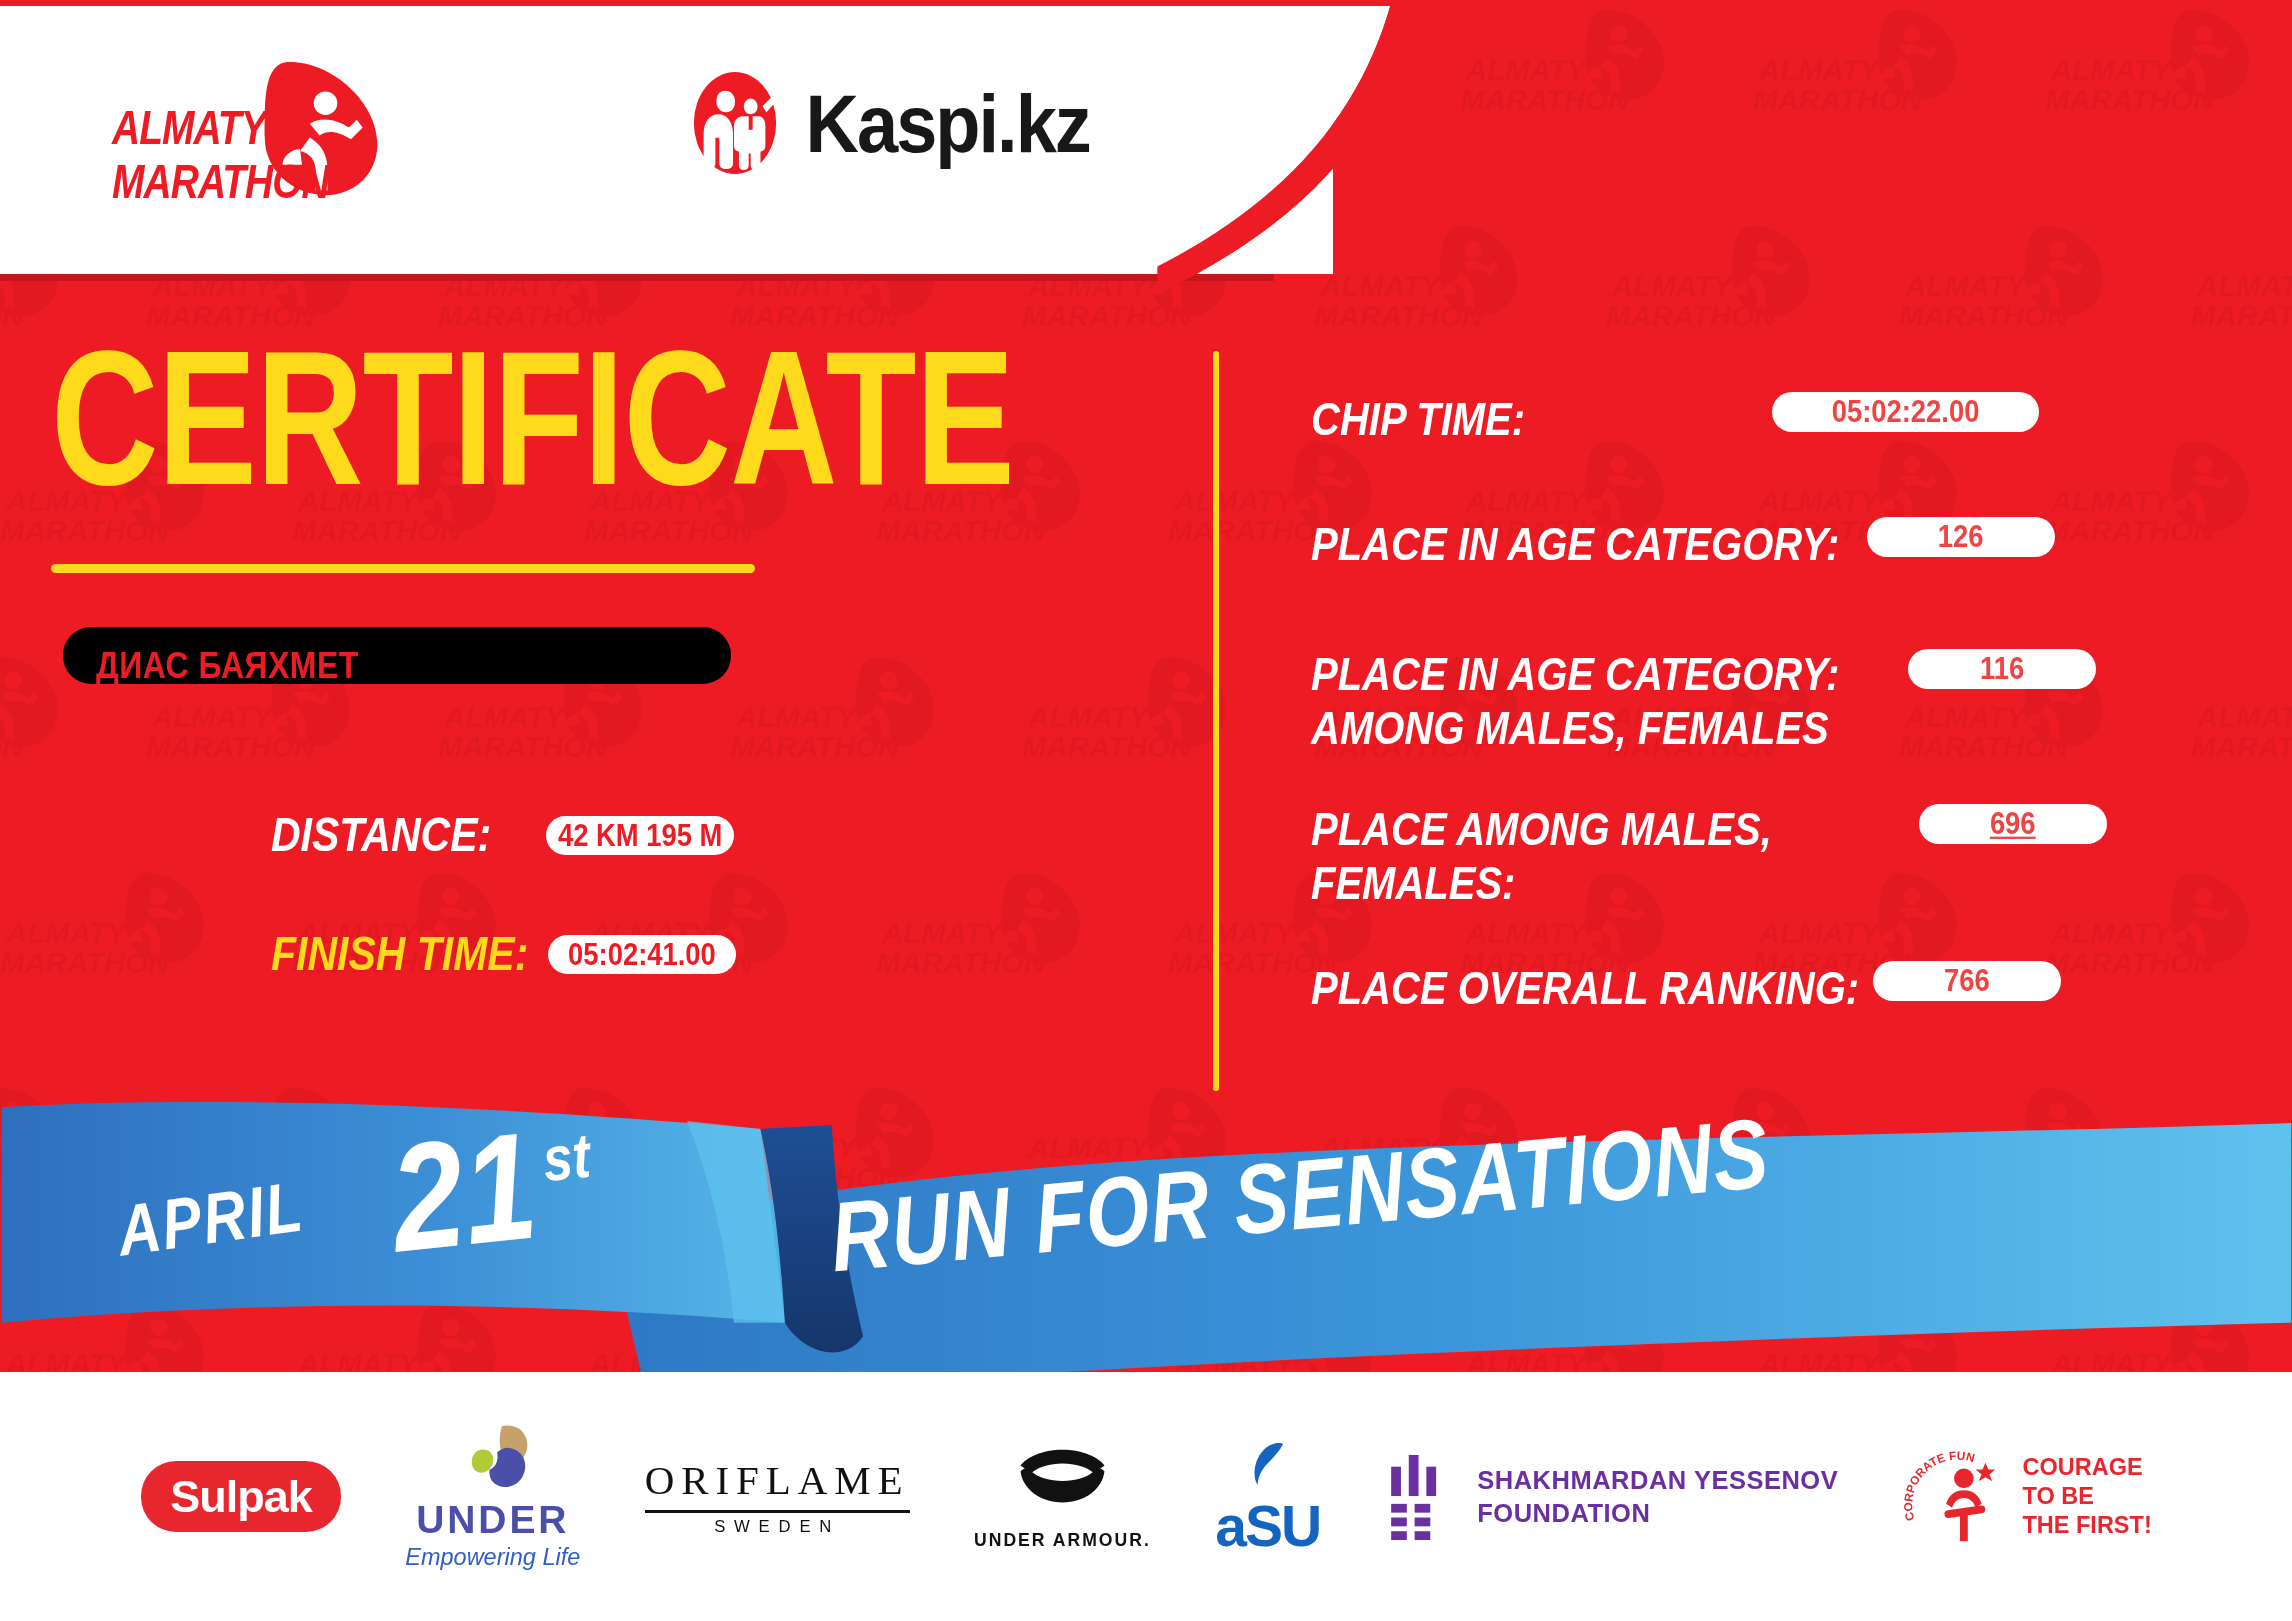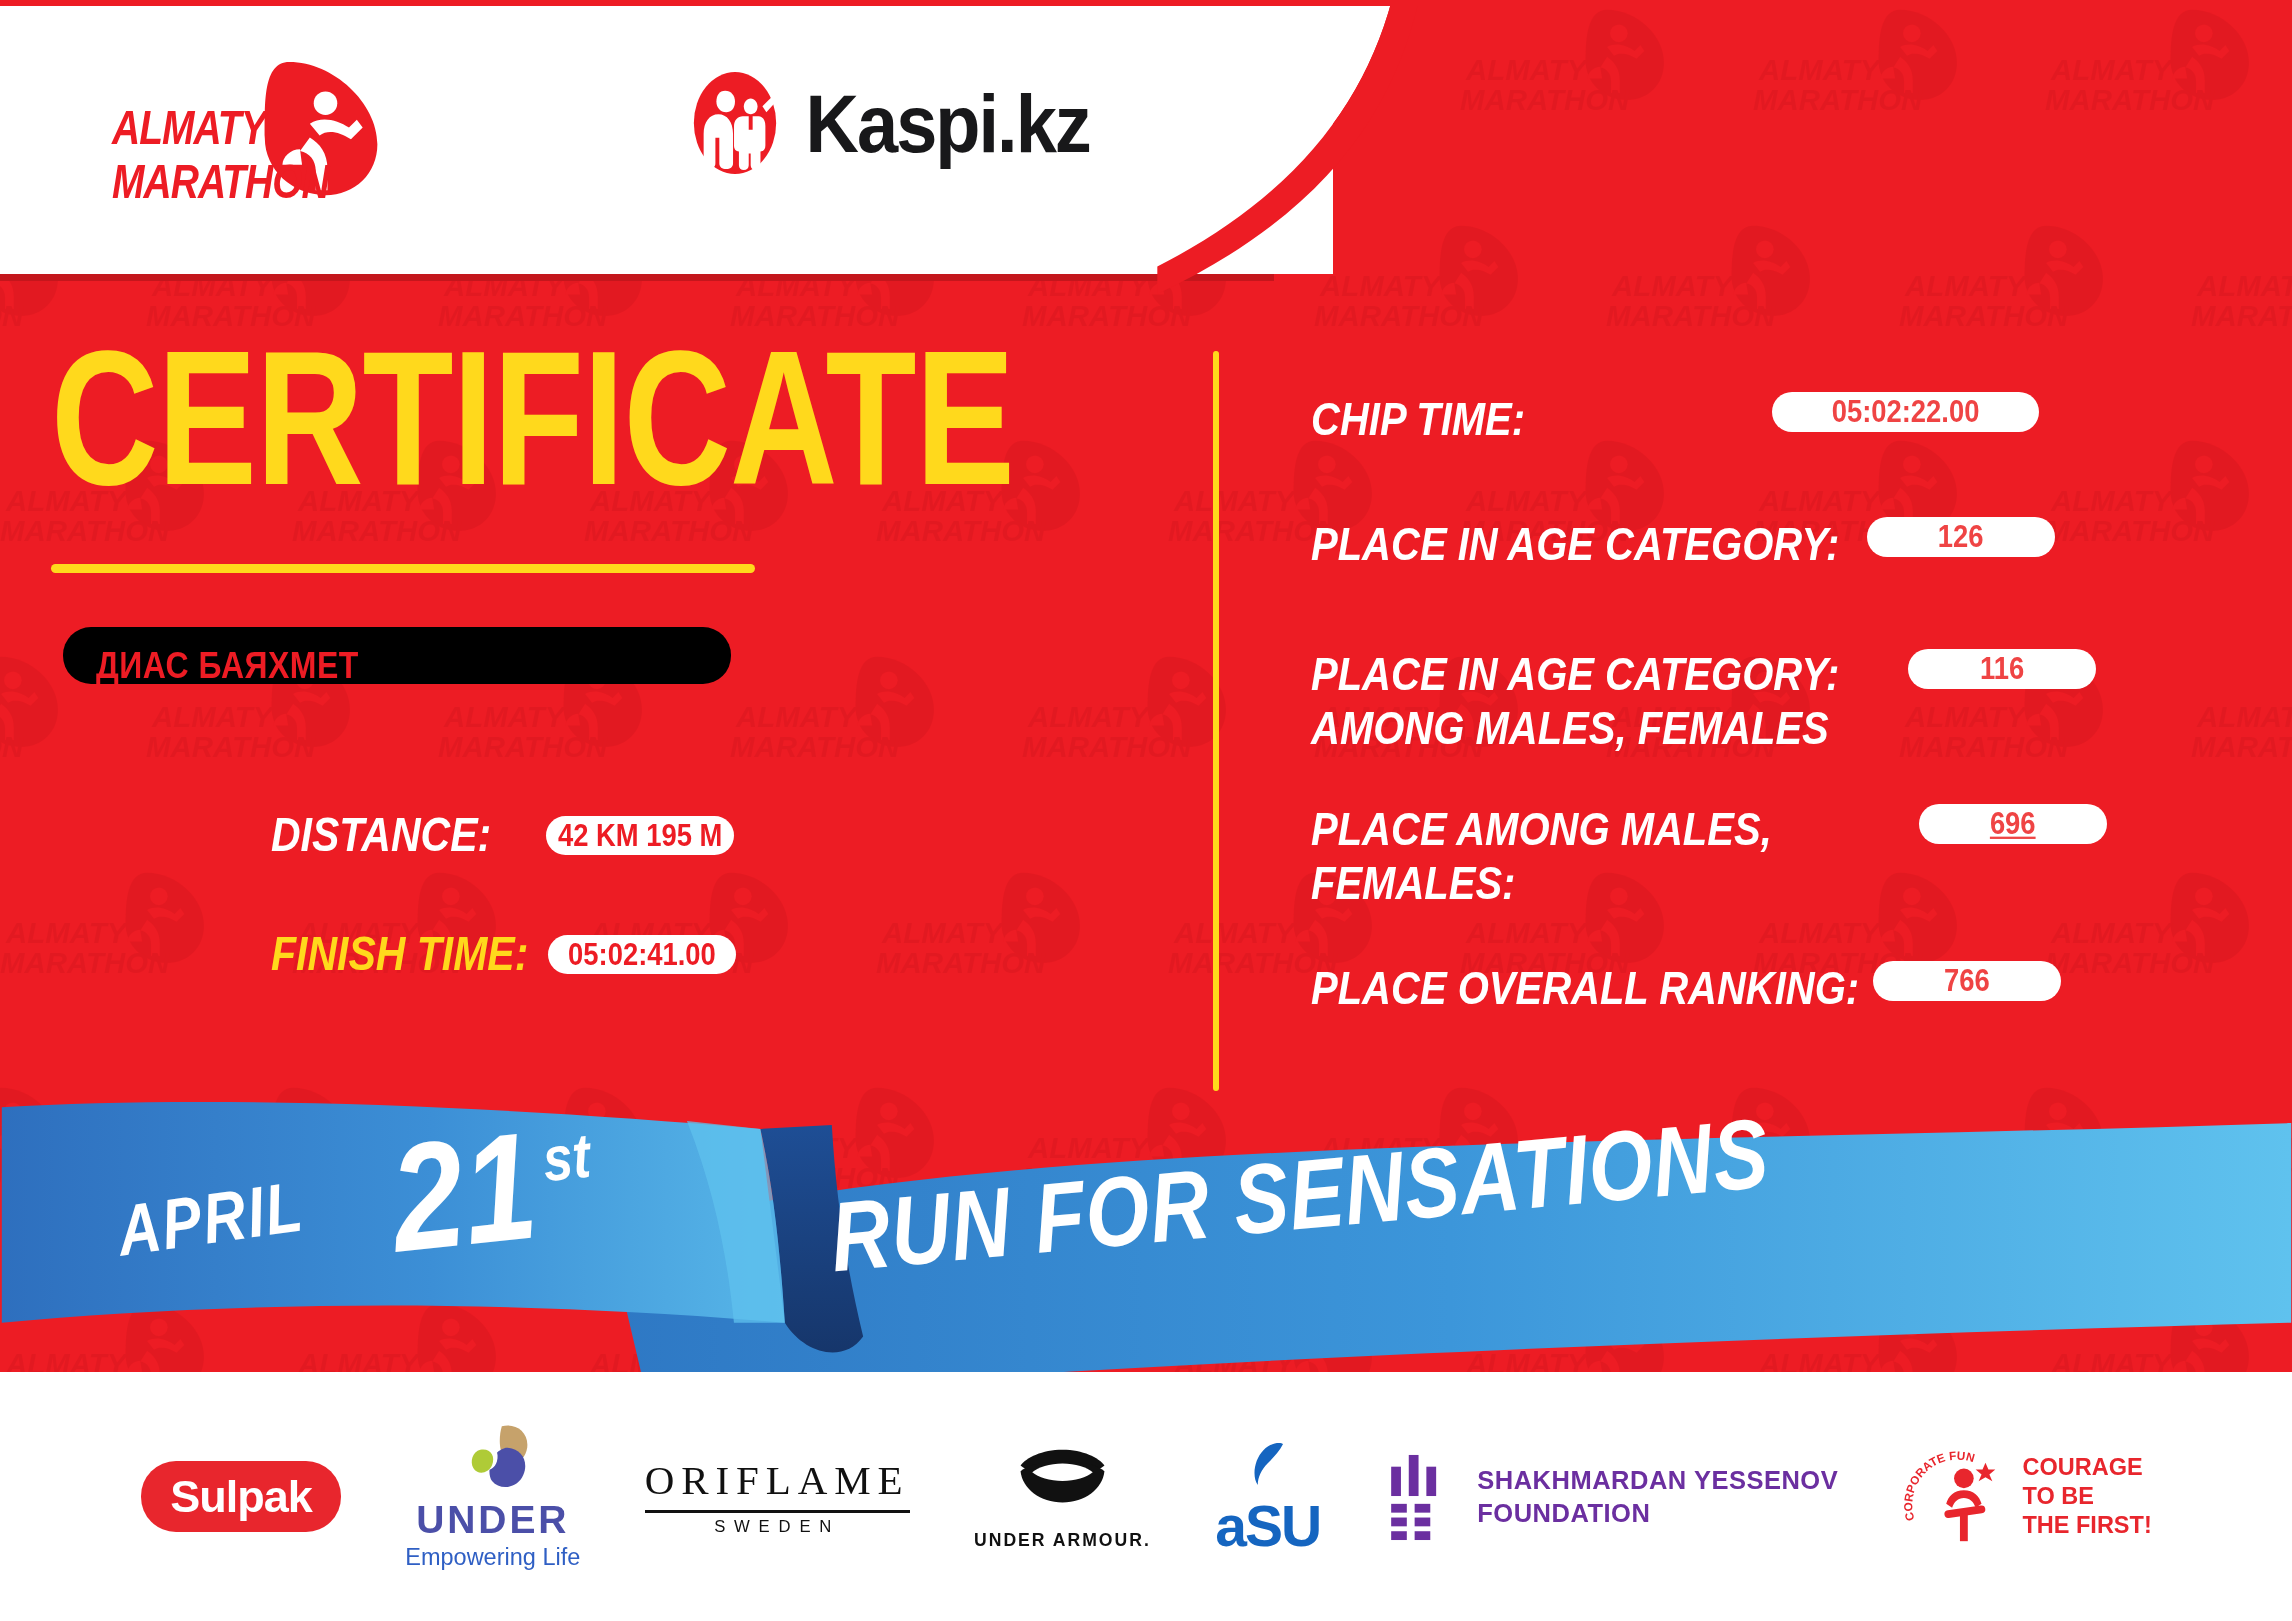--- a/index.html
+++ b/index.html
@@ -163,21 +163,21 @@
     padding:0 109px;
   }
   .sponsor{display:flex;align-items:center;justify-content:center;}
 
   .sp-sulpak{
     background:#E8262D;border-radius:35px;padding:9.8px 29px;
     color:#ffffff;font-weight:bold;font-size:45px;letter-spacing:-1px;
   }
   .sp-sanofi{text-align:center;color:#4B4FA8;}
   .sp-sanofi .nm{font-size:39px;font-weight:bold;letter-spacing:2.9px;}
-  .sp-sanofi .sub{font-size:23.5px;margin-top:2px;color:#2F5FC4;}
+  .sp-sanofi .sub{font-size:23.5px;font-style:italic;margin-top:2px;color:#2F5FC4;}
   .sp-oriflame{text-align:center;color:#111;}
   .sp-oriflame .nm{font-size:41px;letter-spacing:6.9px;font-family:"Liberation Serif",serif;}
   .sp-oriflame .sub{font-size:16.7px;letter-spacing:8.8px;margin-top:3.9px;}
   .sp-ua{text-align:center;color:#111;}
   .sp-ua .sub{font-size:17.6px;letter-spacing:2px;font-weight:bold;margin-top:7.8px;}
   .sp-asu{color:#1565C0;font-size:57px;font-weight:bold;letter-spacing:-2px;}
   .sp-yessenov{display:flex;align-items:center;gap:21.6px;}
   .sp-yessenov .txt{color:#6B2FA0;font-weight:bold;font-size:25.5px;line-height:33px;letter-spacing:0.5px;}
   .sp-courage{display:flex;align-items:center;gap:11.8px;}
   .sp-courage .txt{color:#E8262D;font-weight:bold;font-size:23.5px;line-height:29px;}

